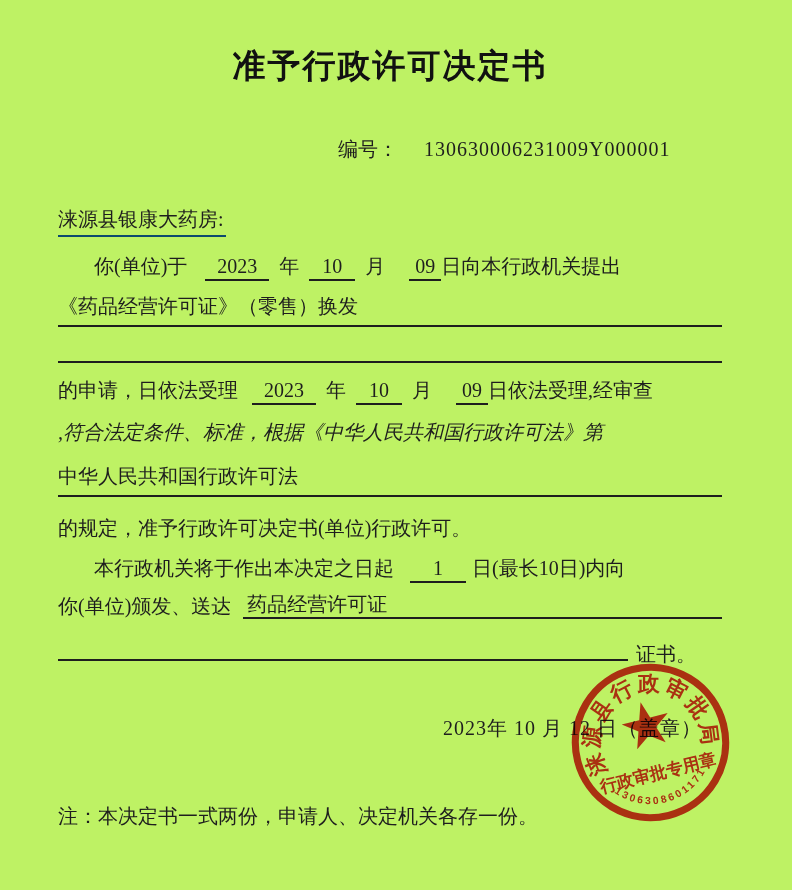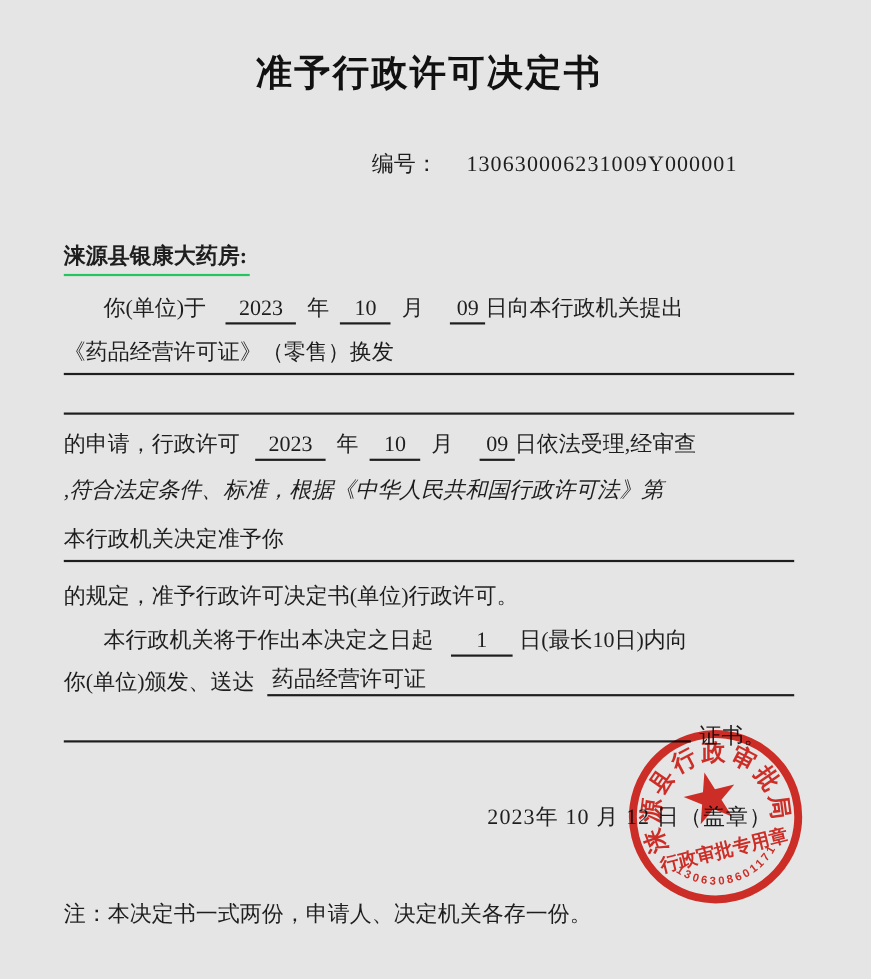--- a/index.html
+++ b/index.html
@@ -1,20 +1,20 @@
 <!DOCTYPE html>
 <html><head>
 <meta charset="utf-8">
 <style>
   html,body{margin:0;padding:0;background:#ffffff;}
   .page{
     position:relative;
     width:792px;height:890px;
     box-sizing:border-box;
-    background:#e5e5e5;
+    background:#bef264;
     color:#1e1e1e;
     font-family:"Liberation Serif","DejaVu Serif",serif;
     padding:44px 70px 0 58px;
     overflow:hidden;
   }
   .doc-title{
     text-align:center;
     font-family:"Liberation Sans","DejaVu Sans",sans-serif;
     font-weight:bold;
     font-size:33px;
@@ -25,24 +25,23 @@
   .row{
     font-size:20px;
     line-height:30px;
     white-space:nowrap;
   }
   .number-row{margin-top:46px;margin-left:280px;}
   .number-value{margin-left:26px;letter-spacing:1px;}
   .addressee-row{margin-top:40px;}
   .addressee{
     display:inline-block;
-    border-bottom:2px solid #22c55e;
+    border-bottom:2px solid #0c4a6e;
     padding:0 2px 1px 0;
-    font-weight:bold;
-    margin-top:14px;
+    font-weight:normal;
   }
   .indent{padding-left:36px;}
   .apply-row{margin-top:14px;}
   .blank{
     display:inline-block;
     border-bottom:2px solid #1e1e1e;
     text-align:center;
     line-height:26px;
     vertical-align:bottom;
   }
@@ -134,28 +133,28 @@
     <span>你(单位)于</span><span class="blank w-year">2023</span><span>年</span><span class="blank w-month">10</span><span>月</span><span class="blank w-day">09</span><span>日向本行政机关提出</span>
   </div>
 
   <div class="row underlined-row">
     <span>《药品经营许可证》（零售）换发</span>
   </div>
 
   <div class="blank-line"></div>
 
   <div class="row accept-row">
-    <span>的申请，行政许可</span><span class="blank w-year2">2023</span><span>年</span><span class="blank w-month">10</span><span>月</span><span class="blank w-day">09</span><span>日依法受理,经审查</span>
+    <span>的申请，日依法受理</span><span class="blank w-year2">2023</span><span>年</span><span class="blank w-month">10</span><span>月</span><span class="blank w-day">09</span><span>日依法受理,经审查</span>
   </div>
 
   <div class="row plain-row">,符合法定条件、标准，根据《中华人民共和国行政许可法》第</div>
 
 
   <div class="row basis-row">
-    <span>本行政机关决定准予你</span>
+    <span>中华人民共和国行政许可法</span>
   </div>
 
   <div class="row decision-row">的规定，准予行政许可决定书(单位)行政许可。</div>
 
   <div class="row indent deliver-row">
     <span>本行政机关将于作出本决定之日起</span><span class="blank w-days">1</span><span>日(最长10日)内向</span>
   </div>
 
   <div class="row deliver2-row">
     <span>你(单位)颁发、送达</span>

